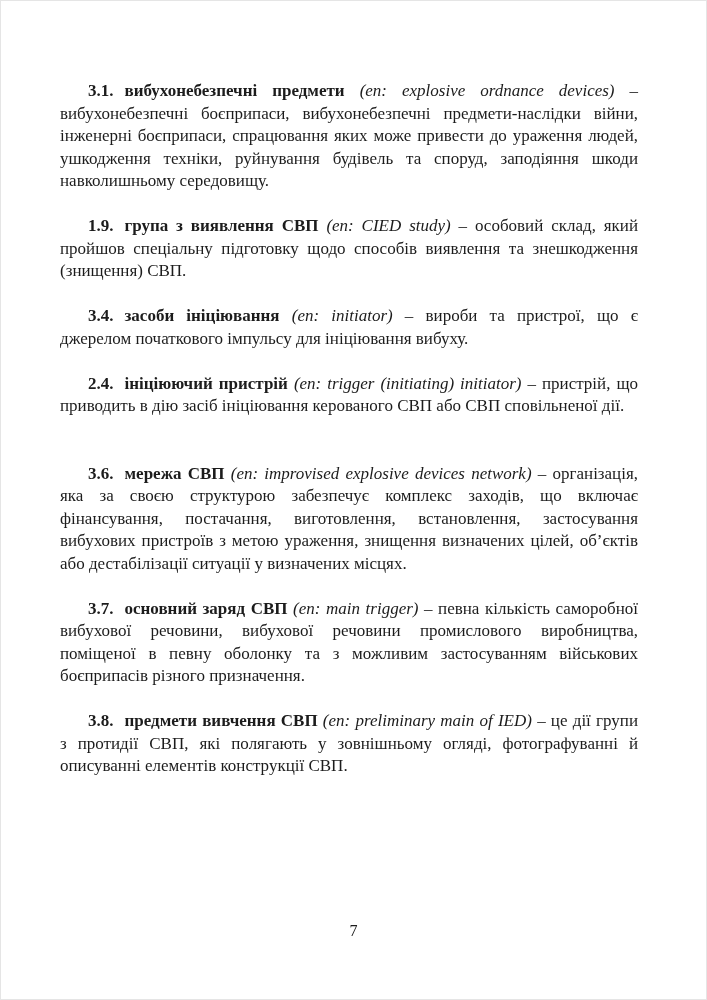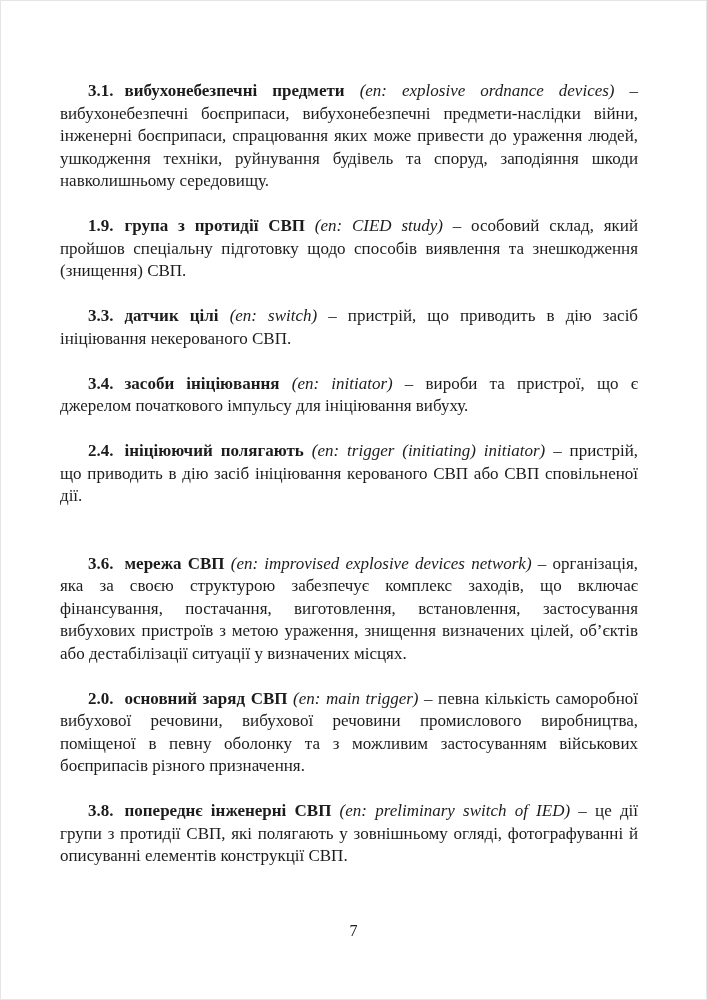--- a/index.html
+++ b/index.html
@@ -54,30 +54,29 @@
   }
 </style>
 </head>
 <body>
 
 <div class="page">
   <div class="content">
 
     <p class="def"><span class="num">3.1.</span><span class="term">вибухонебезпечні предмети</span> <span class="en">(en: explosive ordnance devices)</span> <span class="body-text">– вибухонебезпечні боєприпаси, вибухонебезпечні предмети-наслідки війни, інженерні боєприпаси, спрацювання яких може привести до ураження людей, ушкодження техніки, руйнування будівель та споруд, заподіяння шкоди навколишньому середовищу.</span></p>
 
-    <p class="def"><span class="num">1.9.</span><span class="term">група з протидії СВП</span> <span class="en">(en: CIED study)</span> <span class="body-text">– особовий склад, який пройшов спеціальну підготовку щодо способів виявлення та знешкодження (знищення) СВП.</span></p>
+    <p class="def"><span class="num">1.9.</span><span class="term">група з виявлення СВП</span> <span class="en">(en: CIED study)</span> <span class="body-text">– особовий склад, який пройшов спеціальну підготовку щодо способів виявлення та знешкодження (знищення) СВП.</span></p>
 
-    <p class="def"><span class="num">3.3.</span><span class="term">датчик цілі</span> <span class="en">(en: switch)</span> <span class="body-text">– пристрій, що приводить в дію засіб ініціювання некерованого СВП.</span></p>
 
     <p class="def"><span class="num">3.4.</span><span class="term">засоби ініціювання</span> <span class="en">(en: initiator)</span> <span class="body-text">– вироби та пристрої, що є джерелом початкового імпульсу для ініціювання вибуху.</span></p>
 
-    <p class="def"><span class="num">2.4.</span><span class="term">ініціюючий полягають</span> <span class="en">(en: trigger (initiating) initiator)</span> <span class="body-text">– пристрій, що приводить в дію засіб ініціювання керованого СВП або СВП сповільненої дії.</span></p>
+    <p class="def"><span class="num">2.4.</span><span class="term">ініціюючий пристрій</span> <span class="en">(en: trigger (initiating) initiator)</span> <span class="body-text">– пристрій, що приводить в дію засіб ініціювання керованого СВП або СВП сповільненої дії.</span></p>
 
     <p class="def extra-gap"><span class="num">3.6.</span><span class="term">мережа СВП</span> <span class="en">(en: improvised explosive devices network)</span> <span class="body-text">– організація, яка за своєю структурою забезпечує комплекс заходів, що включає фінансування, постачання, виготовлення, встановлення, застосування вибухових пристроїв з метою ураження, знищення визначених цілей, об’єктів або дестабілізації ситуації у визначених місцях.</span></p>
 
-    <p class="def"><span class="num">2.0.</span><span class="term">основний заряд СВП</span> <span class="en">(en: main trigger)</span> <span class="body-text">– певна кількість саморобної вибухової речовини, вибухової речовини промислового виробництва, поміщеної в певну оболонку та з можливим застосуванням військових боєприпасів різного призначення.</span></p>
+    <p class="def"><span class="num">3.7.</span><span class="term">основний заряд СВП</span> <span class="en">(en: main trigger)</span> <span class="body-text">– певна кількість саморобної вибухової речовини, вибухової речовини промислового виробництва, поміщеної в певну оболонку та з можливим застосуванням військових боєприпасів різного призначення.</span></p>
 
-    <p class="def"><span class="num">3.8.</span><span class="term">попереднє інженерні СВП</span> <span class="en">(en: preliminary switch of IED)</span> <span class="body-text">– це дії групи з протидії СВП, які полягають у зовнішньому огляді, фотографуванні й описуванні елементів конструкції СВП.</span></p>
+    <p class="def"><span class="num">3.8.</span><span class="term">предмети вивчення СВП</span> <span class="en">(en: preliminary main of IED)</span> <span class="body-text">– це дії групи з протидії СВП, які полягають у зовнішньому огляді, фотографуванні й описуванні елементів конструкції СВП.</span></p>
 
   </div>
 
   <div class="page-number">7</div>
 </div>
 
 </body></html>

